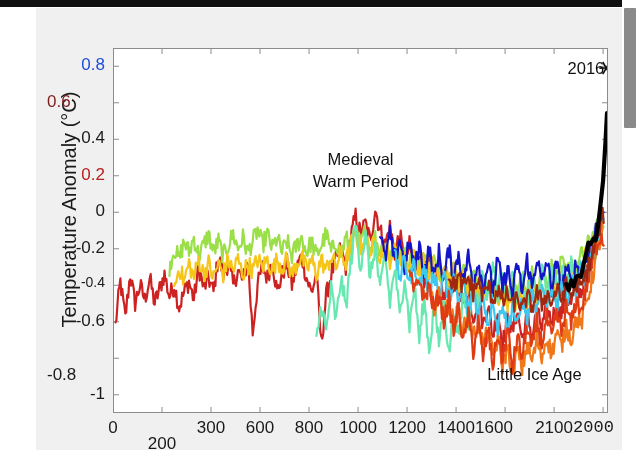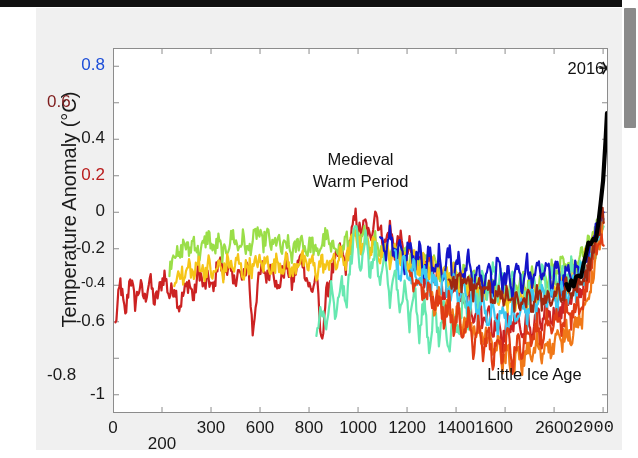--- a/index.html
+++ b/index.html
@@ -114,21 +114,21 @@
       <div id="g-ticklabels">
           <div style="position: absolute; left: -30px; top: 370px; width: 60px; text-align: center; font-size: 17px; color: rgb(26, 26, 26);">0</div>
           <div style="position: absolute; left: 19.0099px; top: 386px; width: 60px; text-align: center; font-size: 17px; color: rgb(26, 26, 26);">200</div>
           <div style="position: absolute; left: 68.0198px; top: 370px; width: 60px; text-align: center; font-size: 17px; color: rgb(26, 26, 26);">300</div>
           <div style="position: absolute; left: 117.03px; top: 370px; width: 60px; text-align: center; font-size: 17px; color: rgb(26, 26, 26);">600</div>
           <div style="position: absolute; left: 166.04px; top: 370px; width: 60px; text-align: center; font-size: 17px; color: rgb(26, 26, 26);">800</div>
           <div style="position: absolute; left: 215.05px; top: 370px; width: 60px; text-align: center; font-size: 17px; color: rgb(26, 26, 26);">1000</div>
           <div style="position: absolute; left: 264.059px; top: 370px; width: 60px; text-align: center; font-size: 17px; color: rgb(26, 26, 26);">1200</div>
           <div style="position: absolute; left: 313.069px; top: 370px; width: 60px; text-align: center; font-size: 17px; color: rgb(26, 26, 26);">1400</div>
           <div style="position: absolute; left: 362.079px; top: 370px; width: 60px; text-align: left; font-size: 17px; color: rgb(26, 26, 26);">1600</div>
-          <div style="position: absolute; left: 411.089px; top: 370px; width: 60px; text-align: center; font-size: 17px; color: rgb(26, 26, 26);">2600</div>
+          <div style="position: absolute; left: 411.089px; top: 370px; width: 60px; text-align: center; font-size: 17px; color: rgb(26, 26, 26);">2100</div>
           <div style="position: absolute; left: 460.099px; top: 370px; width: 60px; text-align: left; font-size: 17px; color: rgb(26, 26, 26); font-family: Liberation Mono, monospace;">2000</div>
           <div style="position: absolute; left: -66px; top: 7.25px; width: 58px; text-align: right; font-size: 17px; color: #1d4ed8;">0.8</div>
           <div style="position: absolute; left: -66px; top: 43.75px; width: 58px; text-align: left; font-size: 17px; color: #7f1d1d;">0.6</div>
           <div style="position: absolute; left: -66px; top: 80.25px; width: 58px; text-align: right; font-size: 17px; color: rgb(26, 26, 26);">0.4</div>
           <div style="position: absolute; left: -66px; top: 116.75px; width: 58px; text-align: right; font-size: 17px; color: #b91c1c;">0.2</div>
           <div style="position: absolute; left: -66px; top: 153.25px; width: 58px; text-align: right; font-size: 17px; color: rgb(26, 26, 26);">0</div>
           <div style="position: absolute; left: -66px; top: 189.75px; width: 58px; text-align: right; font-size: 17px; color: rgb(26, 26, 26);">-0.2</div>
           <div style="position: absolute; left: -66px; top: 226.25px; width: 58px; text-align: right; font-size: 14px; color: rgb(26, 26, 26);">-0.4</div>
           <div style="position: absolute; left: -66px; top: 262.75px; width: 58px; text-align: right; font-size: 17px; color: rgb(26, 26, 26);">-0.6</div>
           <div style="position: absolute; left: -66px; top: 299.25px; width: 58px; text-align: left; font-size: 17px; color: rgb(26, 26, 26); margin-top: 18px;">-0.8</div>

